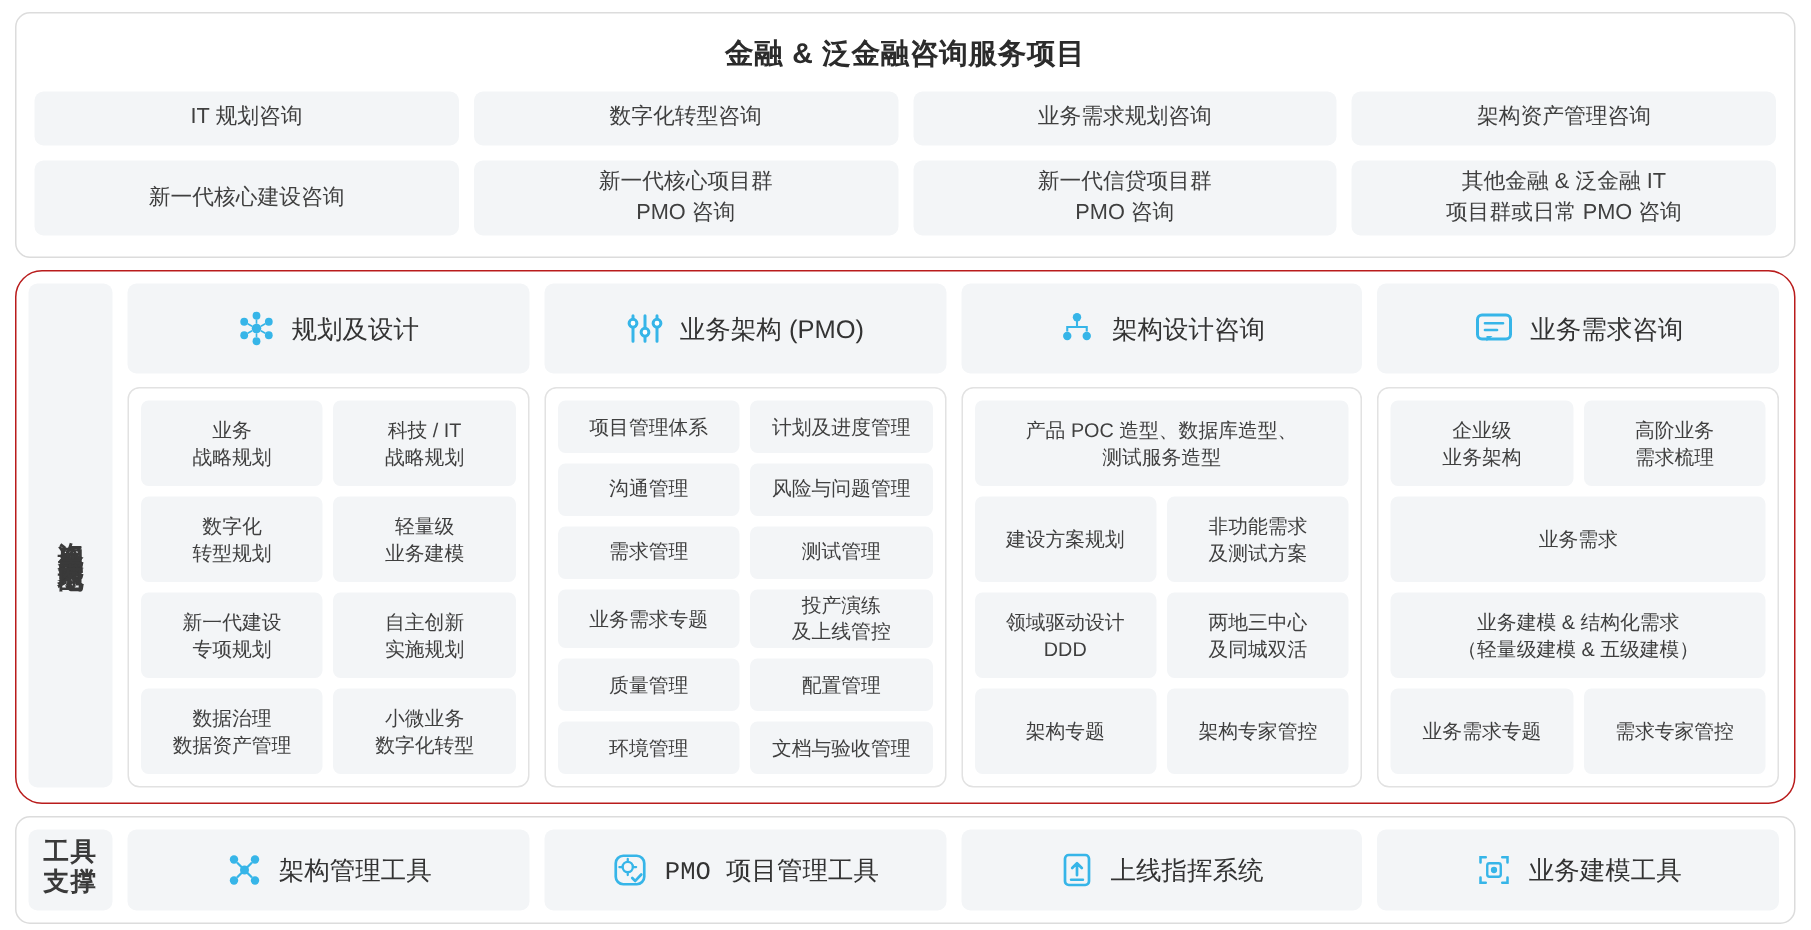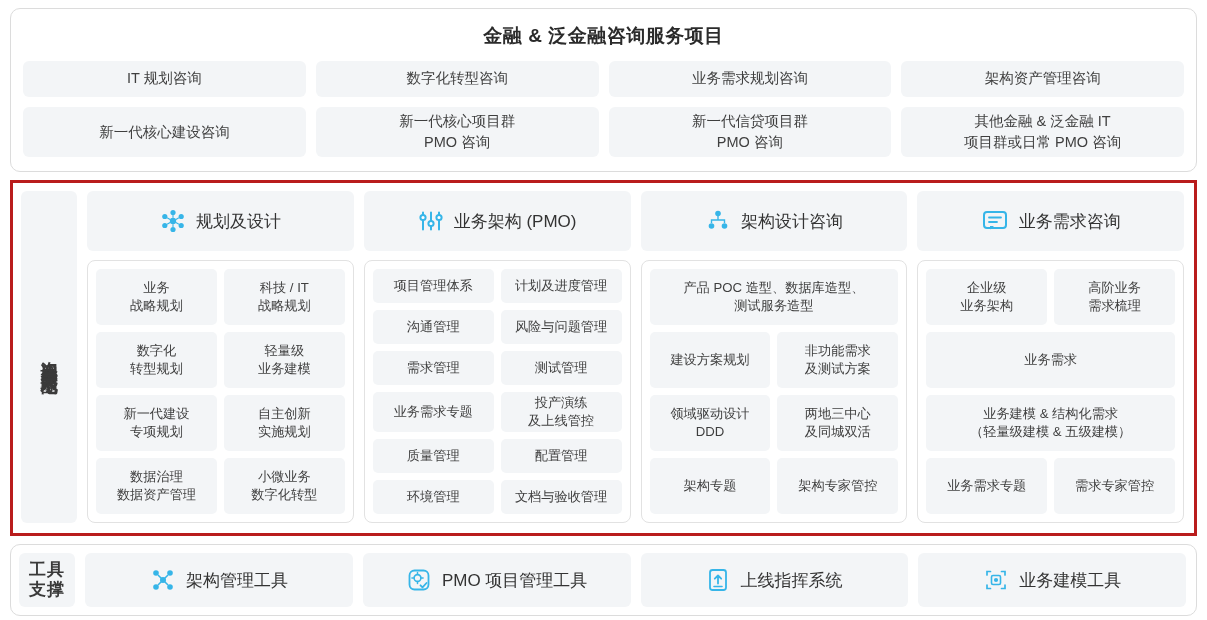--- a/index.html
+++ b/index.html
@@ -56,22 +56,22 @@
     line-height: 1.45;
     min-height: 36px;
     padding: 4px 6px;
     box-sizing: border-box;
   }
   .top-row.two-line .top-cell { min-height: 48px; }
 
   
   .middle-panel {
     margin-top: 8px;
-    border: 3px solid #b91c1c;
-    border-radius: 0;
+    border: 1px solid #b91c1c;
+    border-radius: 18px;
     box-sizing: border-box;
     display: flex;
     padding: 8px 10px 10px 8px;
     height: 356px;
   }
   .left-label {
     width: 56px;
     flex: 0 0 56px;
     background: #f3f5f7;
     border-radius: 6px;
@@ -144,20 +144,21 @@
 
   
   .bottom-panel {
     margin-top: 8px;
     border: 1px solid #dcdcdc;
     border-radius: 10px;
     box-sizing: border-box;
     display: flex;
     padding: 8px 10px 8px 8px;
     height: 72px;
+    font-family: Liberation Mono, monospace;
   }
   .bottom-label {
     width: 56px;
     flex: 0 0 56px;
     background: #f3f5f7;
     border-radius: 6px;
     display: flex;
     align-items: center;
     justify-content: center;
     margin-right: 10px;

